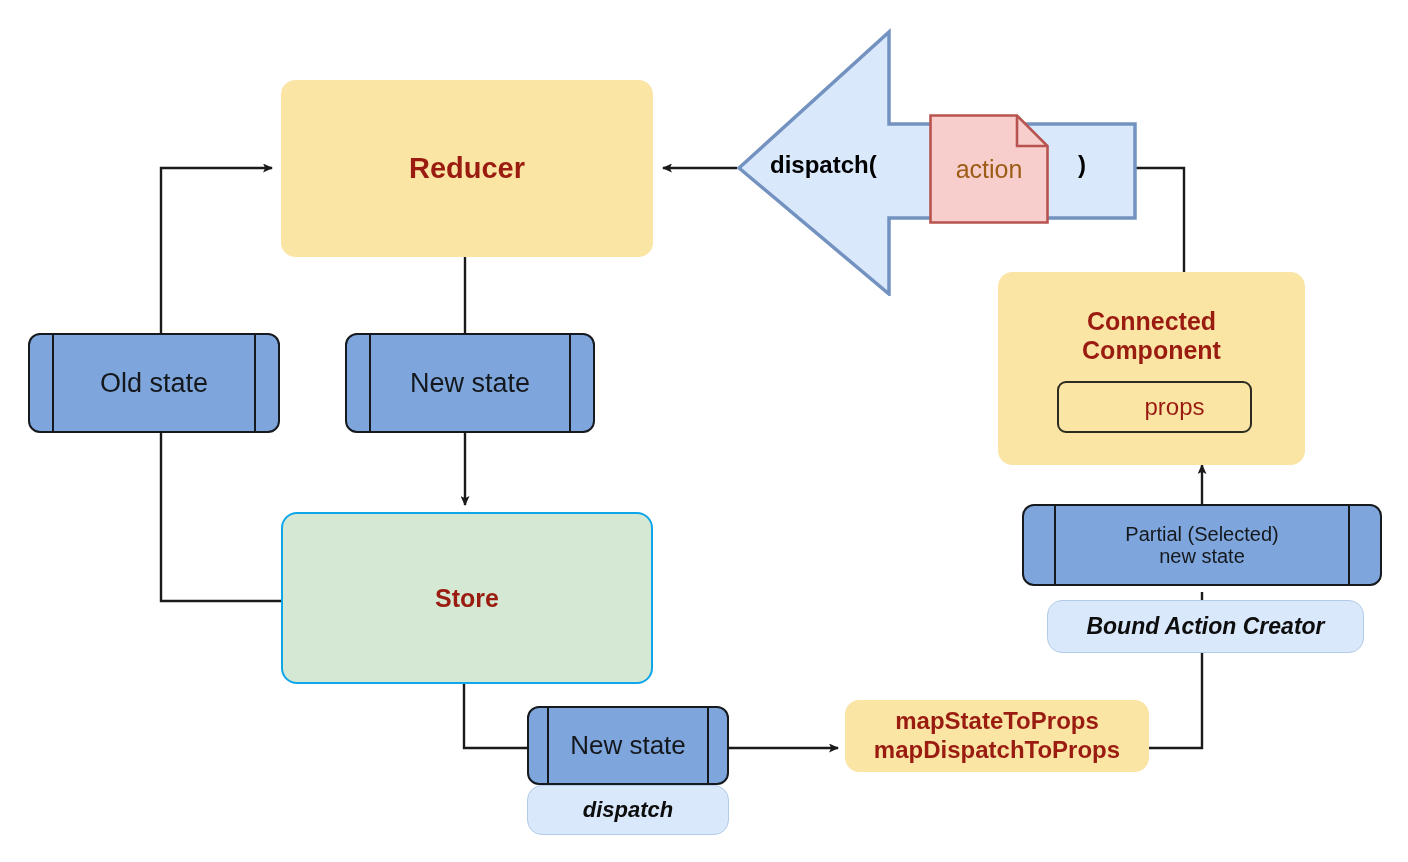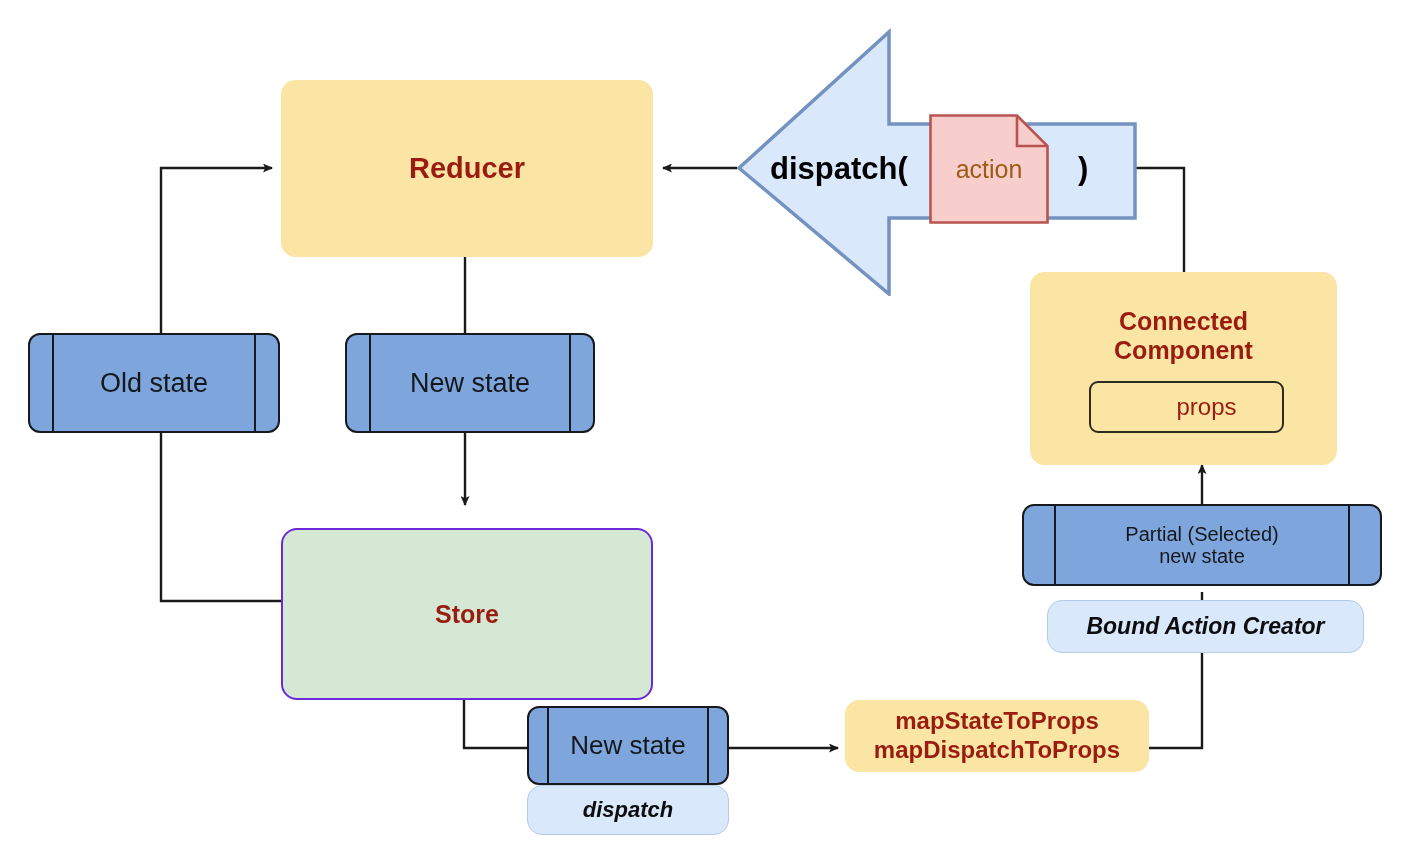--- a/index.html
+++ b/index.html
@@ -39,25 +39,24 @@
     background: #fbe5a5;
     border: 1px solid #fbe5a5;
     border-radius: 14px;
     color: #9a1c11;
     font-weight: bold;
   }
 
   
   .box-green {
     background: #d5e8d4;
-    border: 2px solid #6d28d9;
+    border: 2px solid #0ea5e9;
     border-radius: 16px;
     color: #9a1c11;
     font-weight: bold;
-    margin-top: 16px;
   }
 
   
   .state-shape {
     background: #7ea6dd;
     border: 2px solid #16191d;
     border-radius: 12px;
     color: #14181c;
     font-weight: normal;
     font-size: 27px;
@@ -111,21 +110,21 @@
     line-height: 1.16;
   }
 
   
   #dispatch-group { position: absolute; left: 737px; top: 28px; width: 400px; height: 268px; }
   #dispatch-arrow-shape { position: absolute; left: 0; top: 0; }
   .dispatch-text {
     position: absolute;
     color: #000000;
     font-weight: bold;
-    font-size: 31px;
+    font-size: 24px;
     white-space: nowrap;
   }
   #action-doc { position: absolute; left: 192px; top: 86px; width: 120px; height: 110px; }
   #action-label {
     position: absolute;
     left: 192px; top: 86px;
     width: 120px; height: 110px;
     display: flex; align-items: center; justify-content: center;
     color: #9c5c15;
     font-size: 25px;
@@ -202,21 +201,21 @@
     <span class="label" style="padding:0 36px;">
       <span>Partial (Selected)</span><br>
       <span>new state</span>
     </span>
   </div>
 
   <div class="node plate-blue" style="left:1047px; top:600px; width:317px; height:53px; font-size:23px;">
     <span>Bound Action Creator</span>
   </div>
 
-  <div class="node box-yellow" style="left:1030px; top:272px; width:307px; height:193px; display:block;">
+  <div class="node box-yellow" style="left:998px; top:272px; width:307px; height:193px; display:block;">
     <span class="cc-title" style="top:34px;">
       <span>Connected</span><br>
       <span>Component</span>
     </span>
     <span class="props-box" style="left:58px; top:108px; width:195px; height:52px;">
       <span>props</span>
     </span>
   </div>
 
   <div id="dispatch-group">

